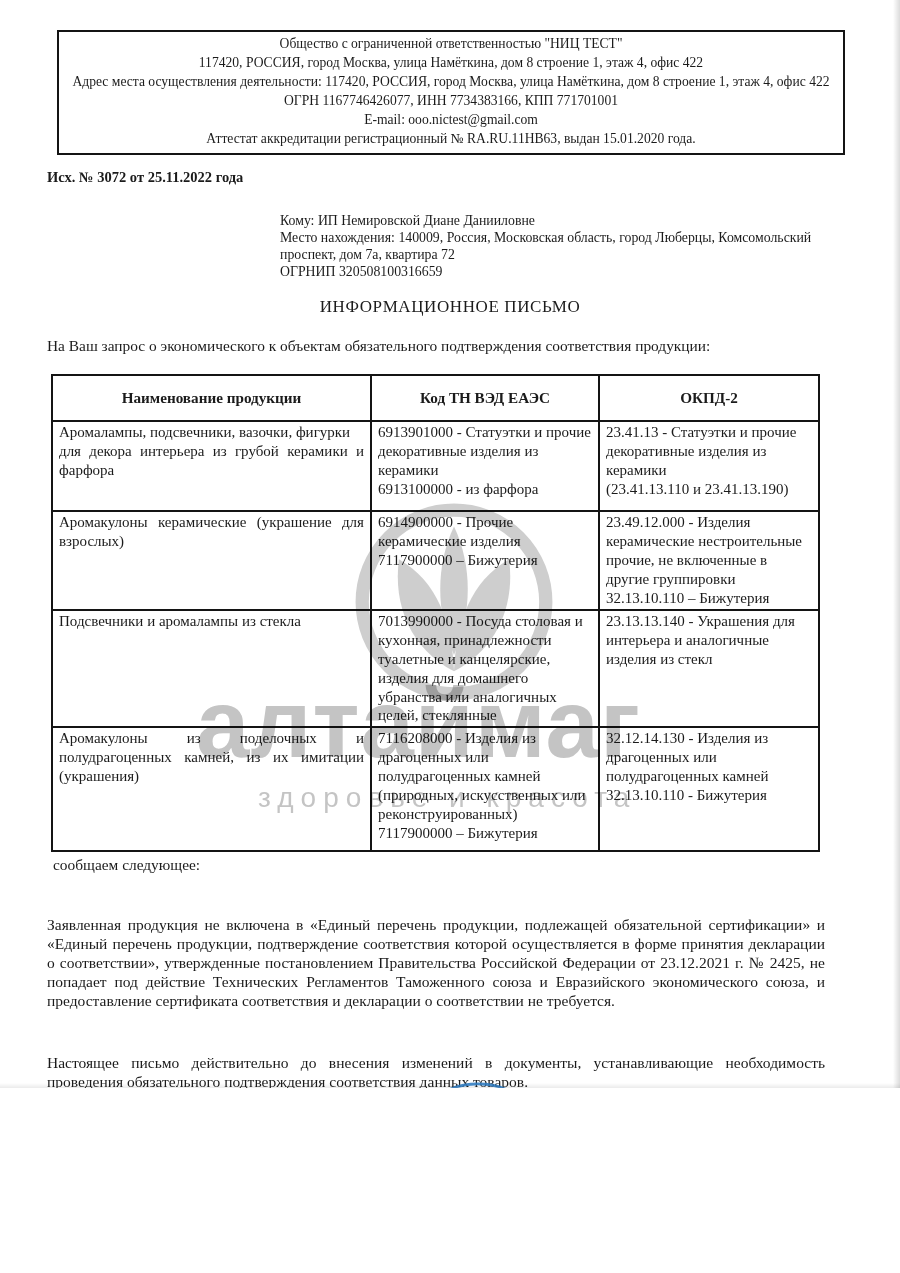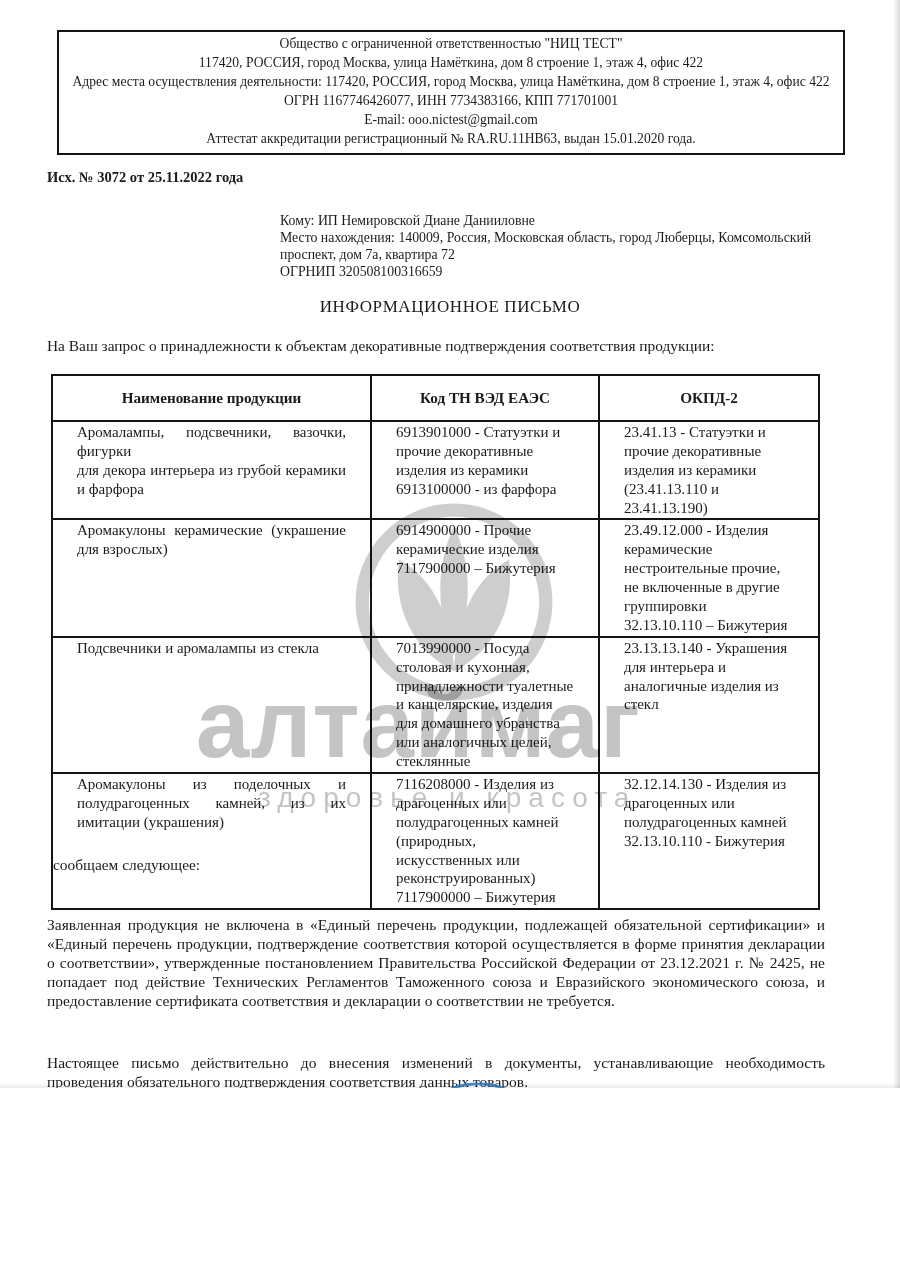--- a/index.html
+++ b/index.html
@@ -30,21 +30,21 @@
     font-weight:normal; font-size:17px; letter-spacing:.6px;
   }
   .intro{position:absolute; left:47px; top:337px; width:790px; font-size:15.4px;}
 
   
   table.products{
     position:absolute; left:51px; top:374px; width:767px;
     border-collapse:collapse; table-layout:fixed; font-size:15px;
   }
   table.products th, table.products td{
-    border:2px solid #141414; vertical-align:top; padding:1px 24px;
+    border:2px solid #141414; vertical-align:top; padding:1px 6px;
     line-height:1.26; overflow:hidden;
   }
   table.products th{ text-align:center; vertical-align:middle; font-size:15.2px; height:42px;}
   td.c-name{ text-align:justify; white-space:pre-line;}
   td.c-code{ text-align:left; white-space:pre-line;}
   tr.r1 td{height:86px;} tr.r2 td{height:95px;} tr.r3 td{height:108px;margin-top:48px;} tr.r4 td{height:120px;font-family:Liberation Serif, serif;}
 
   .closing{position:absolute; left:53px; top:856px; font-size:15.4px;}
   .para{position:absolute; left:47px; width:778px; text-align:justify;
     font-size:15.5px; line-height:19px;margin-top:27px;}
@@ -97,21 +97,21 @@
 
   <div class="ref">Исх. № 3072 от 25.11.2022 года</div>
 
   <div class="recipient">
     <div>Кому: ИП Немировской Диане Данииловне</div>
     <div>Место нахождения: 140009, Россия, Московская область, город Люберцы, Комсомольский проспект, дом 7а, квартира 72</div>
     <div>ОГРНИП 320508100316659</div>
   </div>
 
   <div class="doc-title">ИНФОРМАЦИОННОЕ ПИСЬМО</div>
-  <div class="intro">На Ваш запрос о принадлежности к объектам декоративные подтверждения соответствия продукции:</div>
+  <div class="intro">На Ваш запрос о экономического к объектам обязательного подтверждения соответствия продукции:</div>
 
   <table class="products">
     <colgroup>
         <col style="width:319px">
         <col style="width:228px">
         <col style="width:220px">
       </colgroup>
     <thead>
       <tr>
         <th>Наименование продукции</th>

